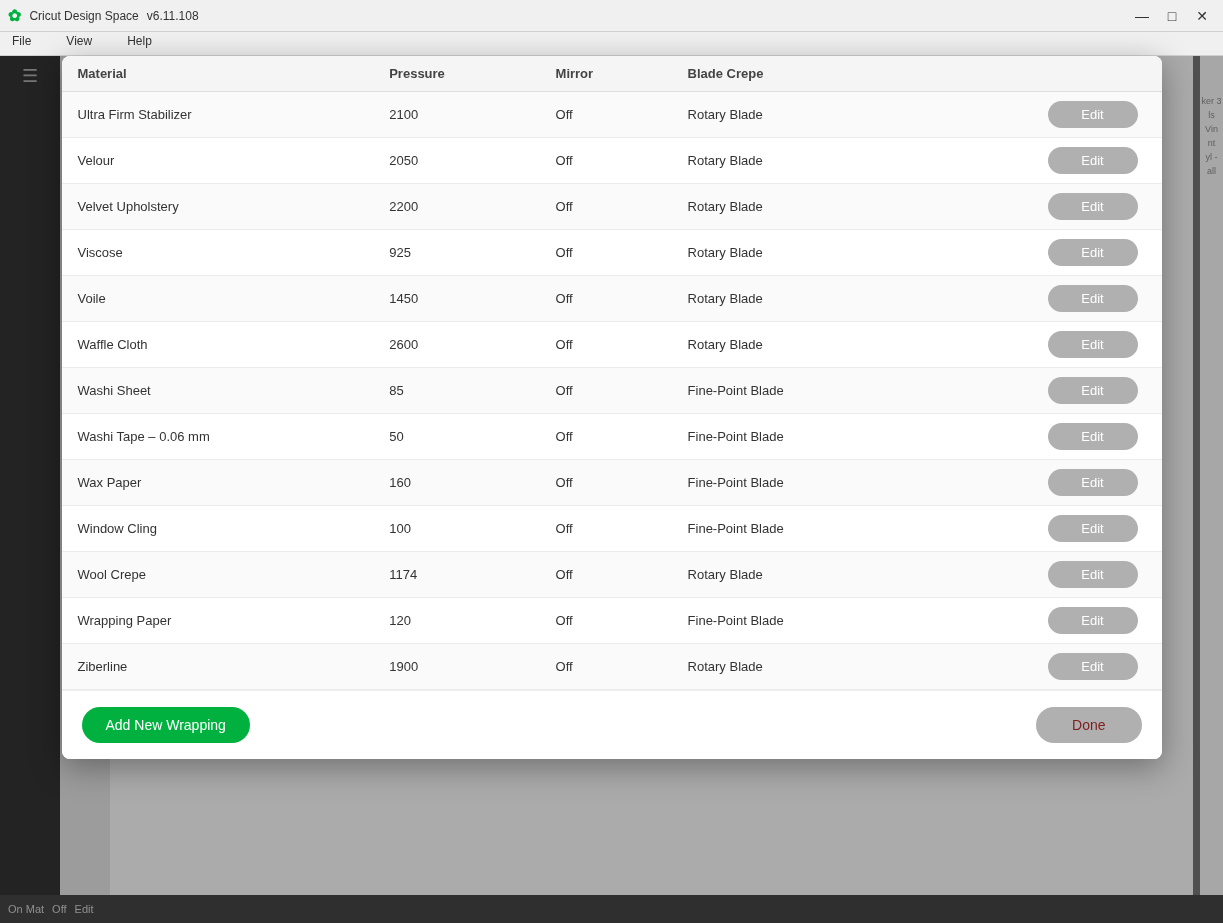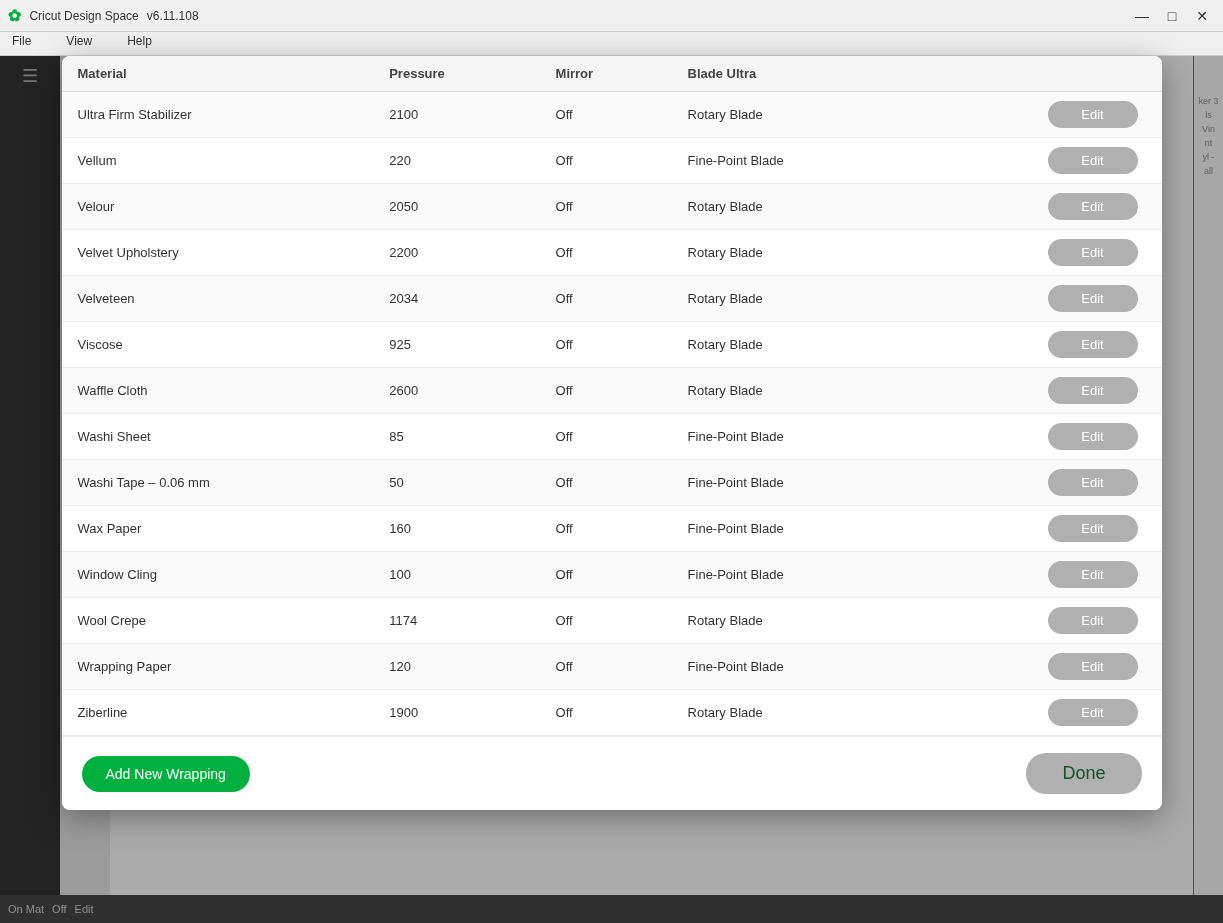--- a/index.html
+++ b/index.html
@@ -237,39 +237,39 @@
       border: none;
       border-radius: 20px;
       padding: 10px 24px;
       font-size: 14px;
       cursor: pointer;
       font-weight: 500;
     }
 
     .done-btn {
       background: #b0b0b0;
-      color: #14532d;
+      color: #7f1d1d;
       border: none;
       border-radius: 20px;
       padding: 10px 36px;
-      font-size: 18px;
+      font-size: 14px;
       cursor: pointer;
       font-weight: 500;
     }
 
     
     .right-panel-peek {
       position: absolute;
       top: 0;
       right: 0;
       width: 30px;
       bottom: 0;
       background: #f0f0f0;
       z-index: 1;
-      border-left: 1px solid #737373;
+      border-left: 7px solid #737373;
       font-size: 9px;
       color: #888;
       display: flex;
       flex-direction: column;
       align-items: center;
       padding-top: 40px;
       gap: 4px;
       overflow: hidden;
     }
   </style>
@@ -328,63 +328,56 @@
   <div class="modal-overlay">
     <div class="modal">
 
       <div class="table-container">
         <table>
           <thead>
             <tr>
               <th>Material</th>
               <th>Pressure</th>
               <th>Mirror</th>
-              <th>Blade Ultra</th>
+              <th>Blade Crepe</th>
               <th></th>
             </tr>
           </thead>
           <tbody id="table-body">
               <tr>
                 <td>Ultra Firm Stabilizer</td>
                 <td>2100</td>
                 <td>Off</td>
                 <td>Rotary Blade</td>
                 <td style="text-align: right; padding-right: 24px;"><button class="edit-btn">Edit</button></td>
               </tr>
               <tr>
-                <td>Vellum</td>
-                <td>220</td>
-                <td>Off</td>
-                <td>Fine-Point Blade</td>
-                <td style="text-align: right; padding-right: 24px;"><button class="edit-btn">Edit</button></td>
-              </tr>
-              <tr>
                 <td>Velour</td>
                 <td>2050</td>
                 <td>Off</td>
                 <td>Rotary Blade</td>
                 <td style="text-align: right; padding-right: 24px;"><button class="edit-btn">Edit</button></td>
               </tr>
               <tr>
                 <td>Velvet Upholstery</td>
                 <td>2200</td>
                 <td>Off</td>
                 <td>Rotary Blade</td>
                 <td style="text-align: right; padding-right: 24px;"><button class="edit-btn">Edit</button></td>
               </tr>
               <tr>
-                <td>Velveteen</td>
-                <td>2034</td>
-                <td>Off</td>
-                <td>Rotary Blade</td>
-                <td style="text-align: right; padding-right: 24px;"><button class="edit-btn">Edit</button></td>
-              </tr>
-              <tr>
                 <td>Viscose</td>
                 <td>925</td>
+                <td>Off</td>
+                <td>Rotary Blade</td>
+                <td style="text-align: right; padding-right: 24px;"><button class="edit-btn">Edit</button></td>
+              </tr>
+              <tr>
+                <td>Voile</td>
+                <td>1450</td>
                 <td>Off</td>
                 <td>Rotary Blade</td>
                 <td style="text-align: right; padding-right: 24px;"><button class="edit-btn">Edit</button></td>
               </tr>
               <tr>
                 <td>Waffle Cloth</td>
                 <td>2600</td>
                 <td>Off</td>
                 <td>Rotary Blade</td>
                 <td style="text-align: right; padding-right: 24px;"><button class="edit-btn">Edit</button></td>

